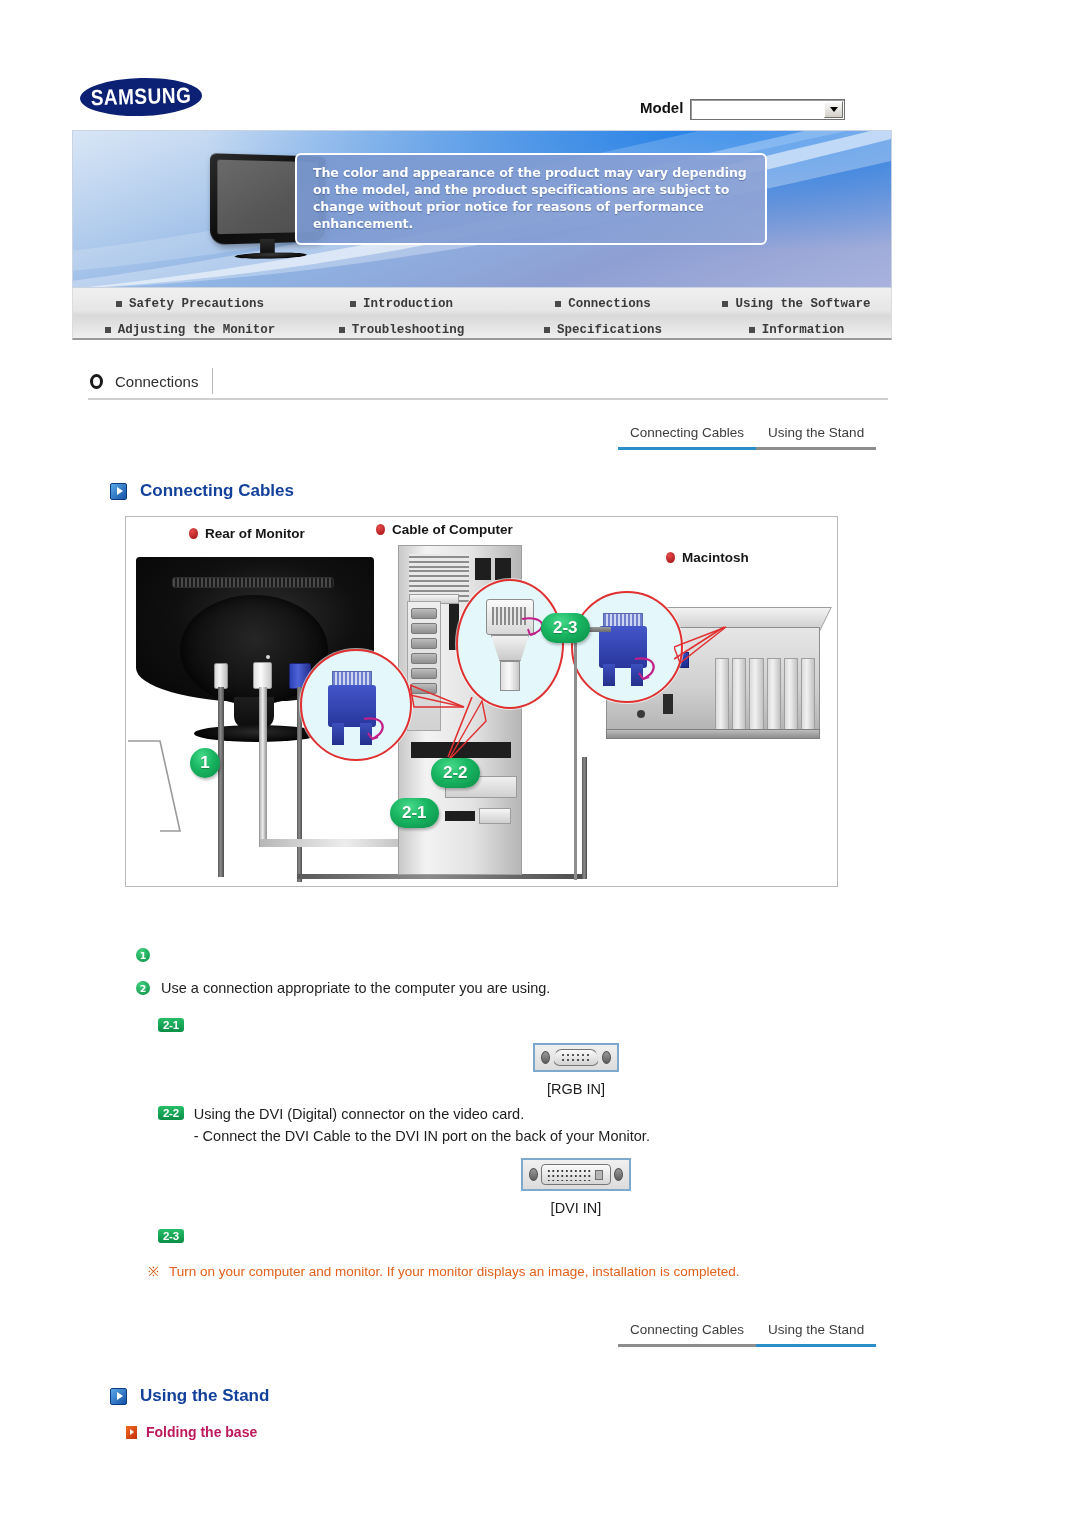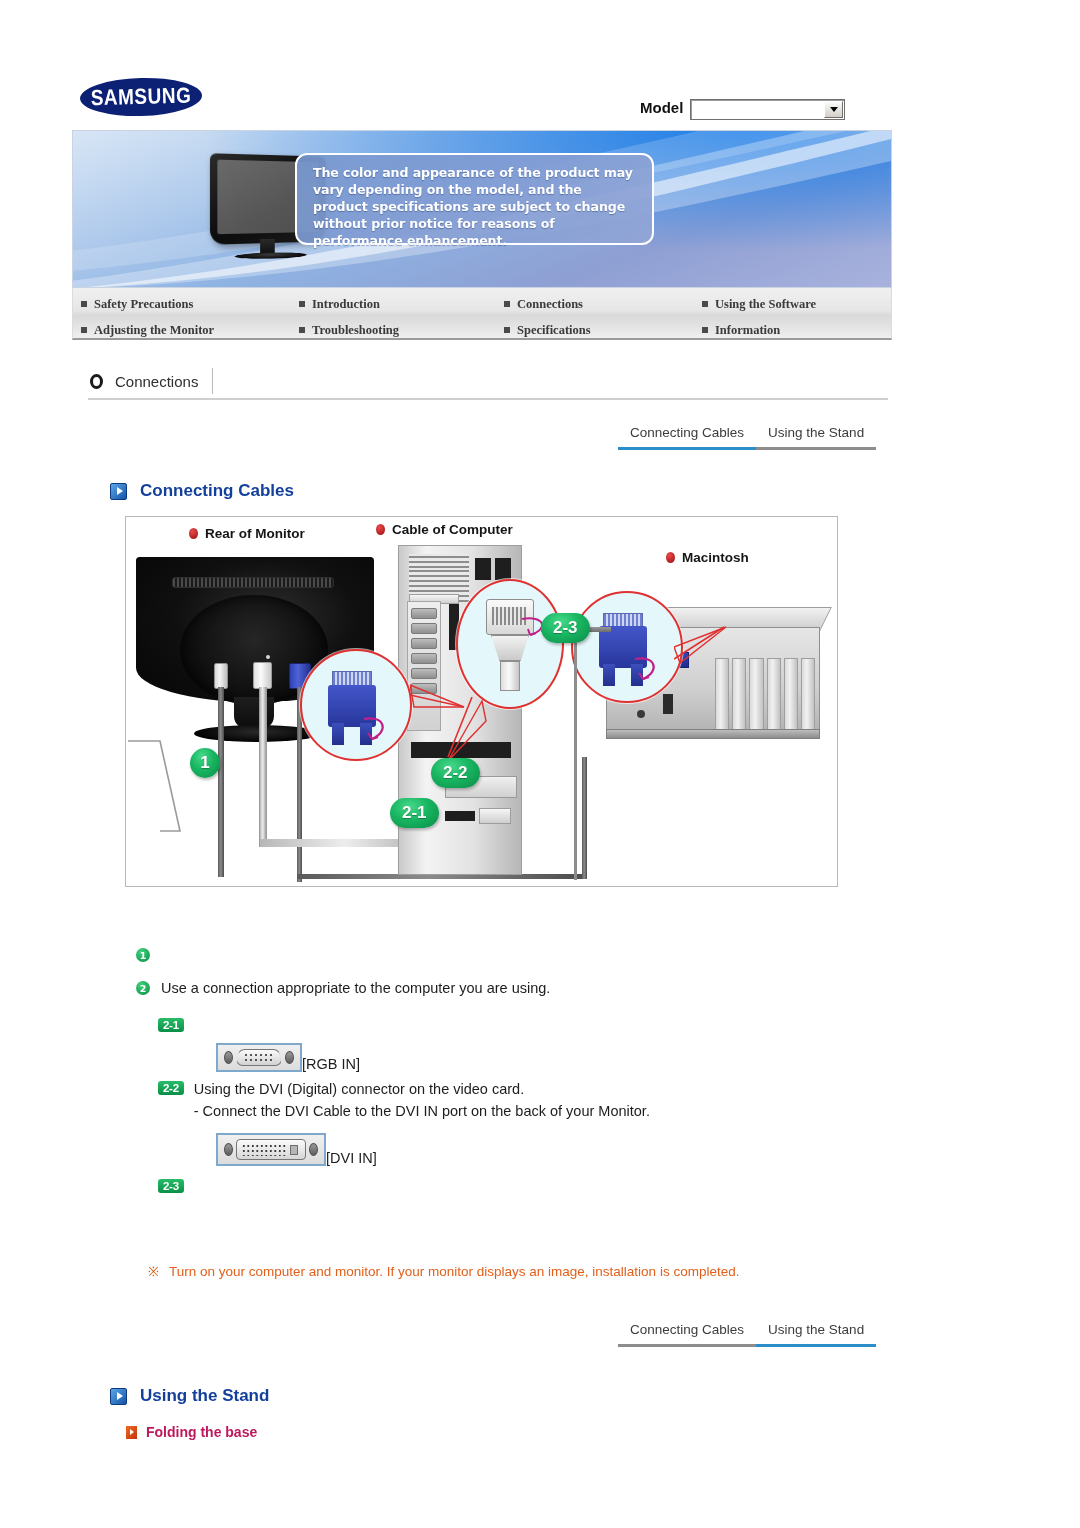--- a/index.html
+++ b/index.html
@@ -106,24 +106,24 @@
   }
   .bm-base {
     position:absolute; left:24px; top:94px; width:72px; height:13px;
     background: radial-gradient(ellipse at 50% 35%, #3a3a3a, #080808 72%);
     border-radius: 50%;
     transform: perspective(200px) rotateX(62deg) rotateZ(-3deg);
   }
 
   .notice-box {
     position:absolute; left:222px; top:22px;
-    width: 359px; height: 92px;
+    width: 472px; height: 92px;
     background: linear-gradient(140deg, rgba(120,152,208,.93), rgba(133,158,211,.93) 60%, rgba(147,166,214,.93));
     border: 2px solid #ffffff;
-    border-radius: 12px;
+    border-radius: 6px;
     padding: 9px 14px 0 16px;
   }
   .notice-text {
     color:#ffffff;
     font-family: "DejaVu Sans", sans-serif;
     font-size: 12.6px;
     font-weight: bold;
     line-height: 17px;
     letter-spacing: -0.1px;
     text-shadow: 0 1px 1px rgba(40,60,110,.45);
@@ -139,22 +139,23 @@
   }
   .nav-grid {
     display: grid;
     grid-template-columns: 218px 205px 198px auto;
     grid-template-rows: 26px 26px;
     padding: 3px 0 0 8px;
   }
   .nav-item {
     display:flex; align-items:center; gap:7px;
     font-size: 12.5px; font-weight: bold; color:#3a3a3a;
-    font-family: Liberation Serif, serif;
+    font-family: Liberation Mono, monospace;
     cursor: pointer;
+    justify-content: center;
   }
   .nav-bullet {
     width:6px; height:6px; background:#4a4a4a; display:inline-block;
     flex: 0 0 6px;
   }
 
   
   .crumb-row {
     position:absolute; left:88px; top:364px;
     width: 800px; height: 36px;
@@ -420,21 +421,21 @@
     flex: 0 0 auto;
     background: linear-gradient(#27bd68,#0a8f47);
     color:#fff; font-size:11.5px; font-weight:bold;
     border-radius: 3px; padding: 1px 5px;
     margin-top: 3px;
     font-family:"Liberation Sans", sans-serif;
     letter-spacing: -0.3px;
   }
   .sub-lines { font-size: 14.5px; color:#1d1d1d; line-height: 22px; }
 
-  .port-row { display:flex; align-items:flex-end; margin: 11px 0 6px 58px; }
+  .port-row { display:flex; align-items:center; gap:9px; margin: 11px 0 6px 58px; flex-direction: column; }
   .port-img {
     border: 2px solid #7fa9cc;
     background: linear-gradient(#f0f0f0,#dcdcdc);
     padding: 4px 6px;
     display:flex; align-items:center; gap:3px;
   }
   .port-screw {
     width: 9px; height: 13px; border-radius: 50%;
     background: linear-gradient(#9a9a9a,#5e5e5e);
     border:1px solid #4e4e4e;

